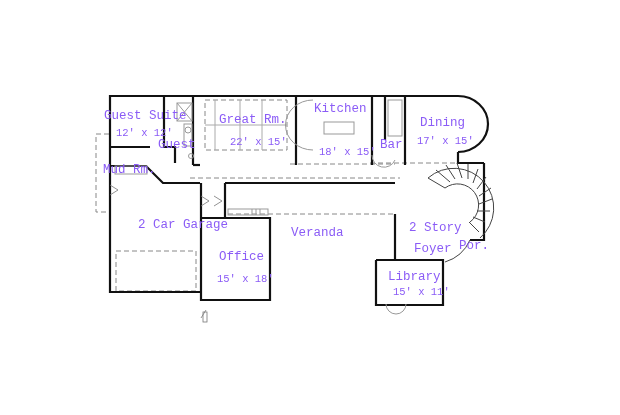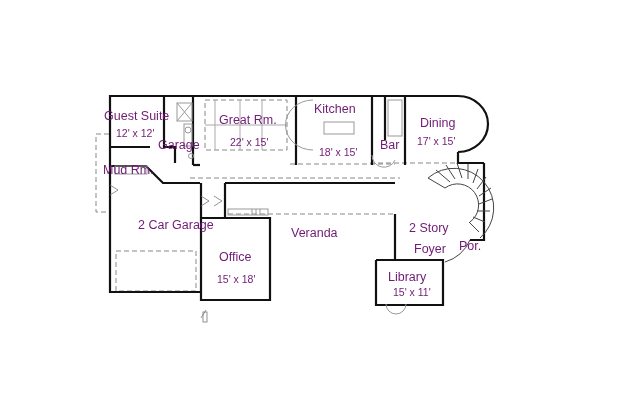--- a/index.html
+++ b/index.html
@@ -1,18 +1,18 @@
 <!DOCTYPE html>
 <html><head>
 <meta charset="utf-8">
 <style>
   html, body { margin:0; padding:0; background:#ffffff; }
   body { width:620px; height:415px; position:relative; overflow:hidden; font-family:"DejaVu Sans", sans-serif; }
   #plan { position:absolute; left:0; top:0; }
-  .lbl { position:absolute; font-family:Liberation Sans, sans-serif; color:#701a75; white-space:nowrap; line-height:1; }
+  .lbl { position:absolute; font-family:Liberation Mono, monospace; color:#8b5cf6; white-space:nowrap; line-height:1; }
   .name { font-size:12.5px; }
   .dim { font-size:10.5px; }
 </style>
 </head>
 <body>
 
 <svg id="plan" width="620" height="415" viewBox="0 0 620 415">
 
   <g fill="none" stroke="#888" stroke-width="1" stroke-dasharray="5,3">
     <rect x="96" y="134" width="14" height="78"></rect>
@@ -105,21 +105,21 @@
     <path d="M201,196 L209,201 L201,206"></path>
     <path d="M214,196 L222,201 L214,206"></path>
     <path d="M201,318 L206,310"></path>
     <rect x="203" y="312" width="4" height="10"></rect>
   </g>
 </svg>
 
 <div class="lbl name" style="left:104px;top:110px;">Guest Suite</div>
 <div class="lbl dim" style="left:116px;top:128px;">12' x 12'</div>
 <div class="lbl name" style="left:103px;top:148px;margin-top:16px;">Mud Rm.</div>
-<div class="lbl name" style="left:158px;top:139px;">Garage</div>
+<div class="lbl name" style="left:158px;top:139px;">Guest</div>
 <div class="lbl name" style="left:219px;top:114px;">Great Rm.</div>
 <div class="lbl dim" style="left:230px;top:137px;">22' x 15'</div>
 <div class="lbl name" style="left:314px;top:103px;text-align:right;">Kitchen</div>
 <div class="lbl dim" style="left:319px;top:147px;">18' x 15'</div>
 <div class="lbl name" style="left:380px;top:139px;text-align:right;">Bar</div>
 <div class="lbl name" style="left:420px;top:117px;">Dining</div>
 <div class="lbl dim" style="left:417px;top:136px;">17' x 15'</div>
 <div class="lbl name" style="left:291px;top:192px;margin-top:35px;">Veranda</div>
 <div class="lbl name" style="left:114px;top:219px;margin-left:24px;">2 Car Garage</div>
 <div class="lbl name" style="left:219px;top:251px;">Office</div>

